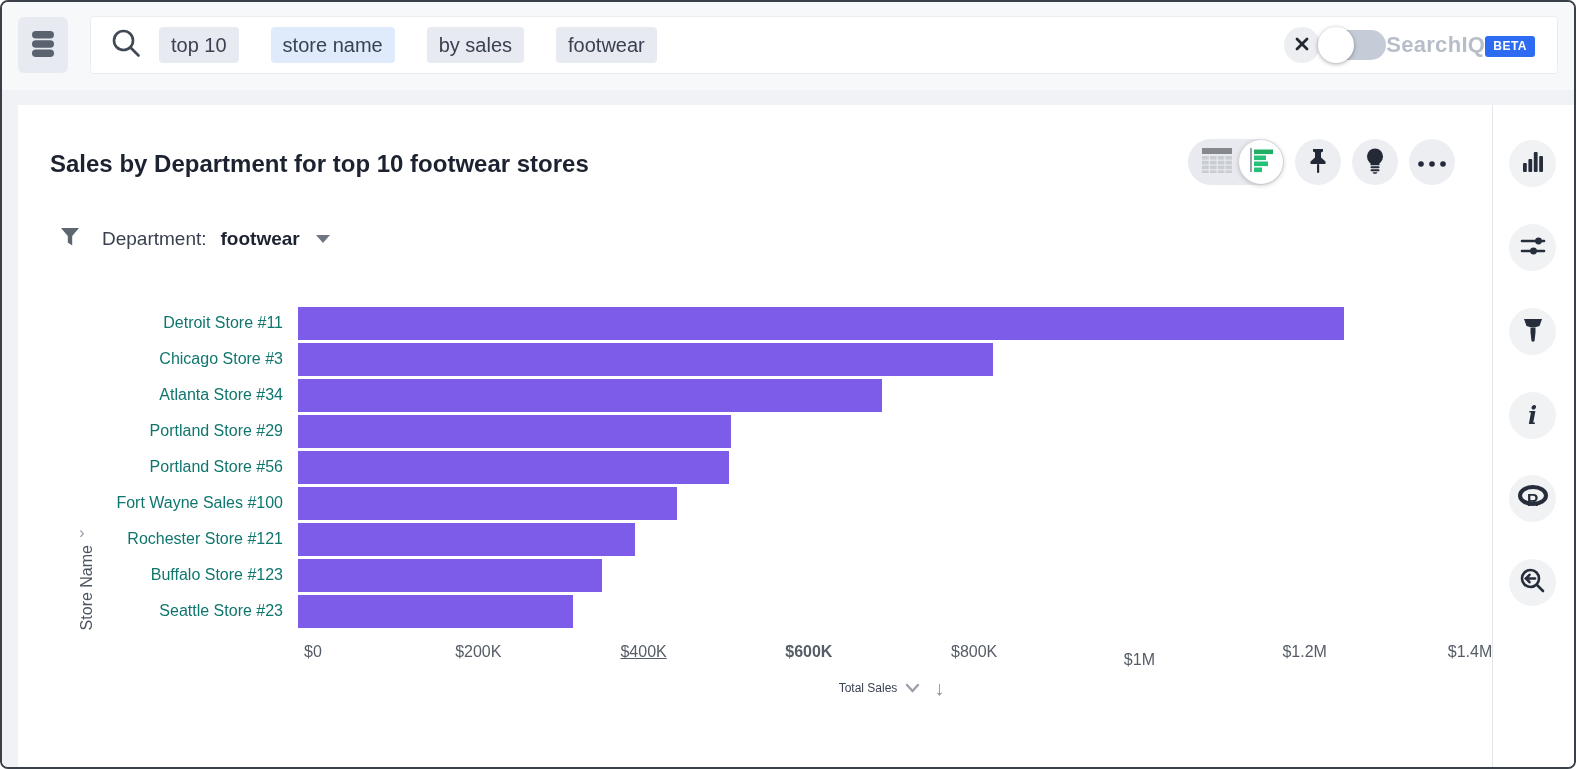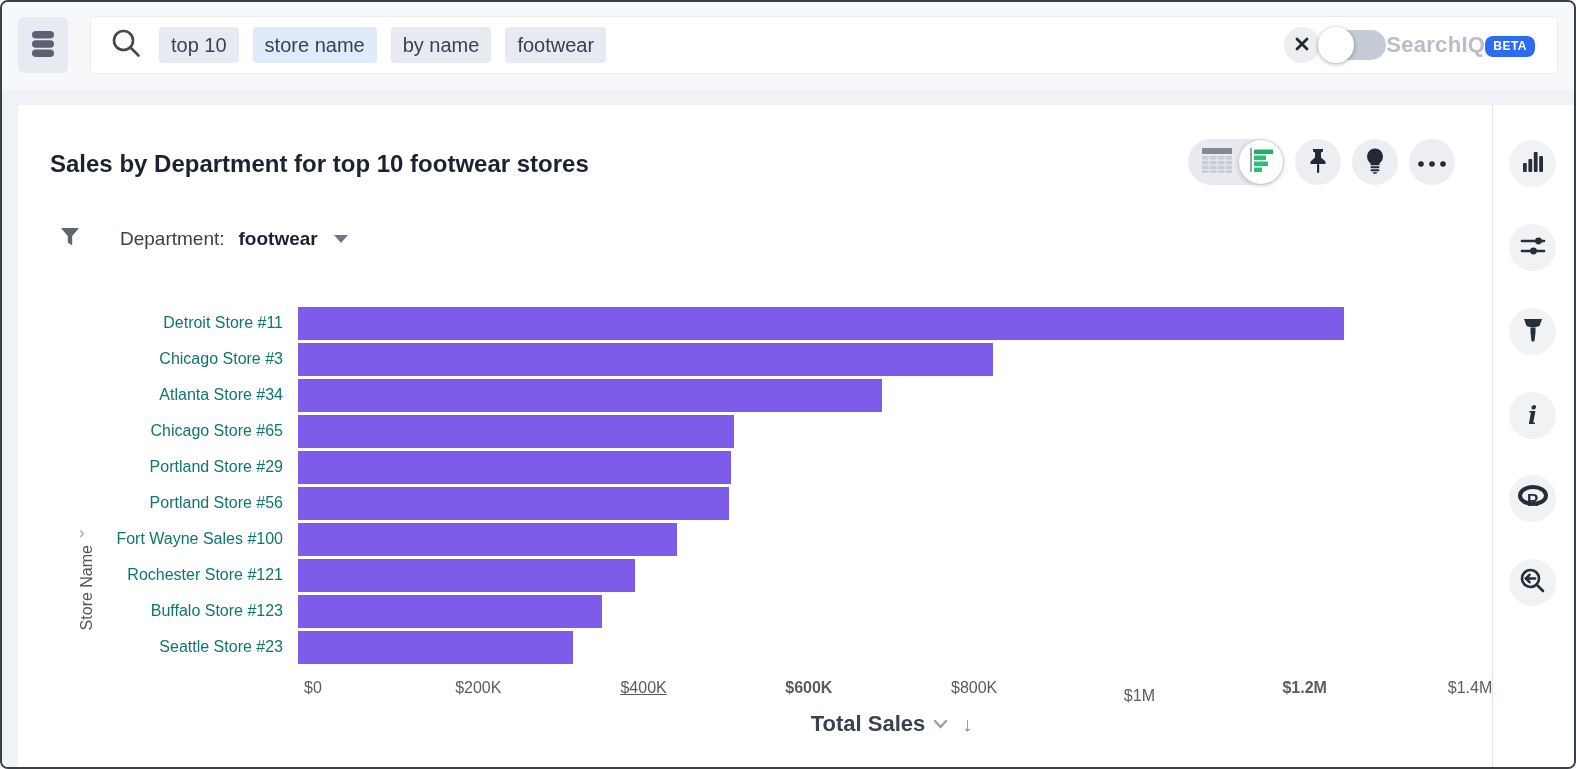--- a/index.html
+++ b/index.html
@@ -15,21 +15,21 @@
     position:absolute; left:16px; top:15px; width:50px; height:56px;
     background:#e7eaf1; border:none; border-radius:6px; cursor:pointer;
     display:flex; align-items:center; justify-content:center;
   }
   .searchbox {
     position:absolute; left:88px; top:14px; right:16px; height:58px;
     background:#ffffff; border:1px solid #ececf0; border-radius:4px;
     display:flex; align-items:center; padding:0 22px 0 20px;
   }
   .mag { flex:none; margin-right:18px; }
-  .tokens { display:flex; align-items:center; gap:14px; flex:1; }
+  .tokens { display:flex; align-items:center; gap:32px; flex:1; }
   .token {
     background:#e7eaf0; color:#3a4150; font-size:20px; line-height:1;
     padding:8px 12px; border-radius:4px; white-space:nowrap; cursor:pointer;
   }
   .token.hl { background:#dfeafb; }
   .sb-right { display:flex; align-items:center; margin-left:auto; }
   .clear-btn {
     width:36px; height:36px; border-radius:50%; background:#eceef2; border:none; cursor:pointer;
     display:flex; align-items:center; justify-content:center;
   }
@@ -37,21 +37,21 @@
     position:relative; width:66px; height:30px; border-radius:15px; background:#c5ccd7; cursor:pointer;
   }
   .toggle .knob {
     position:absolute; left:-2px; top:-3px; width:36px; height:36px; border-radius:50%;
     background:#fff; box-shadow:0 1px 4px rgba(0,0,0,.35);
   }
   .searchiq { font-size:22px; font-weight:bold; color:#b8bec9; letter-spacing:.3px; }
   .beta {
     align-self:flex-start; margin-top:9px; background:#2d6bf2; color:#fff;
     font-size:12px; font-weight:bold; letter-spacing:.5px;
-    padding:3px 8px 4px; border-radius:8px;
+    padding:3px 8px 4px; border-radius:3px;
   }
 
   
   .gap-strip { position:absolute; top:88px; left:0; right:0; height:15px; background:#f0f2f5; }
   .left-strip { position:absolute; top:103px; left:0; width:16px; bottom:0; background:#f0f2f5; }
 
   
   .sidebar {
     position:absolute; top:103px; right:0; width:82px; bottom:0;
     background:#fff; border-left:1px solid #e2e5ea;
@@ -77,21 +77,21 @@
     position:absolute; right:1px; top:1px; width:44px; height:44px; border-radius:50%;
     background:#fff; box-shadow:0 1px 5px rgba(0,0,0,.25);
     display:flex; align-items:center; justify-content:center;
   }
   .act-btn {
     width:46px; height:46px; border-radius:50%; background:#eceef2; border:none; cursor:pointer;
     display:flex; align-items:center; justify-content:center;
   }
 
   .filter-row { position:absolute; left:42px; top:122px; display:flex; align-items:center; gap:14px; }
-  .filter-label { font-size:19px; color:#39414f; margin-left:26px; }
+  .filter-label { font-size:19px; color:#39414f; margin-left:8px; }
   .filter-value { font-size:19px; font-weight:bold; color:#1c2230; }
   .caret-down {
     width:0; height:0; border-left:7px solid transparent; border-right:7px solid transparent;
     border-top:8px solid #6e7683; margin-left:2px; cursor:pointer;
   }
 
   
   .chart { position:absolute; left:0; top:200px; right:21px; }
   .bar-rows { position:relative; }
   .bar-row { position:relative; height:36px; display:flex; align-items:center; }
@@ -103,21 +103,21 @@
   .bar { position:absolute; left:0; top:0; height:33px; background:#7c5ce8; cursor:pointer; }
 
   .xaxis { position:relative; margin-left:295px; height:24px; margin-top:14px; }
   .xtick {
     position:absolute; transform:translateX(-50%); font-size:16px; color:#565d67; white-space:nowrap;
   }
   .xaxis-title {
     position:relative; margin-left:295px; margin-top:8px; height:26px;
     display:flex; align-items:center; justify-content:center; gap:8px;
   }
-  .xaxis-title .label { font-size:22px; font-weight:bold; color:#3a4150; }
+  .xaxis-title .label { font-size:12px; font-weight:normal; color:#3a4150; }
   .sort-arrow { font-size:20px; color:#8a919b; margin-left:6px; }
 
   .yaxis-title {
     position:absolute; left:58px; top:303px; height:360px; width:22px;
     display:flex; align-items:center; justify-content:center;
   }
   .yaxis-title .label {
     writing-mode:vertical-rl; transform:rotate(180deg);
     font-size:16px; color:#4c545f; white-space:nowrap;
   }
@@ -142,21 +142,21 @@
     <div class="searchbox">
       <span class="mag">
         <svg width="30" height="30" viewBox="0 0 30 30" fill="none" stroke="#3f4854" stroke-width="2.6">
           <circle cx="12.5" cy="12.5" r="9.5"></circle>
           <line x1="19.5" y1="19.5" x2="27.5" y2="27.5" stroke-linecap="round"></line>
         </svg>
       </span>
       <div class="tokens">
           <span class="token">top 10</span>
           <span class="token hl">store name</span>
-          <span class="token">by name</span>
+          <span class="token">by sales</span>
           <span class="token">footwear</span>
         </div>
 
       <div class="sb-right">
         <button class="clear-btn">
           <span>
             <svg width="16" height="16" viewBox="0 0 16 16" stroke="#23272f" stroke-width="2.8" stroke-linecap="round">
               <line x1="3" y1="3" x2="13" y2="13"></line>
                 <line x1="13" y1="3" x2="3" y2="13"></line>
             </svg>
@@ -275,26 +275,20 @@
               <div class="bar" style="width: 59.2857%; background: rgb(124, 92, 232);"></div>
             </div>
           </div>
           <div class="bar-row">
             <span class="bar-label">Atlanta Store #34</span>
             <div class="bar-track">
               <div class="bar" style="width: 49.8571%; background: rgb(124, 92, 232);"></div>
             </div>
           </div>
           <div class="bar-row">
-            <span class="bar-label">Chicago Store #65</span>
-            <div class="bar-track">
-              <div class="bar" style="width: 37.2143%; background: rgb(124, 92, 232);"></div>
-            </div>
-          </div>
-          <div class="bar-row">
             <span class="bar-label">Portland Store #29</span>
             <div class="bar-track">
               <div class="bar" style="width: 36.9286%; background: rgb(124, 92, 232);"></div>
             </div>
           </div>
           <div class="bar-row">
             <span class="bar-label">Portland Store #56</span>
             <div class="bar-track">
               <div class="bar" style="width: 36.7857%; background: rgb(124, 92, 232);"></div>
             </div>
@@ -324,21 +318,21 @@
             </div>
           </div>
         </div>
       <div class="xaxis">
           <span class="xtick" style="left: 0%;">$0</span>
           <span class="xtick" style="left: 14.2857%;">$200K</span>
           <span class="xtick" style="left: 28.5714%; text-decoration: underline;">$400K</span>
           <span class="xtick" style="left: 42.8571%; font-weight: bold;">$600K</span>
           <span class="xtick" style="left: 57.1429%;">$800K</span>
           <span class="xtick" style="left: 71.4286%; margin-top: 8px;">$1M</span>
-          <span class="xtick" style="left: 85.7143%; font-weight: bold;">$1.2M</span>
+          <span class="xtick" style="left: 85.7143%;">$1.2M</span>
           <span class="xtick" style="left: 100%;">$1.4M</span>
         </div>
       <div class="xaxis-title">
         <span class="label">Total Sales</span>
         <span>
           <svg width="15" height="10" viewBox="0 0 15 10" fill="none" stroke="#9aa1ab" stroke-width="2.4" stroke-linecap="round">
             <polyline points="2,2 7.5,8 13,2"></polyline>
           </svg>
         </span>
         <span class="sort-arrow">↓</span>

